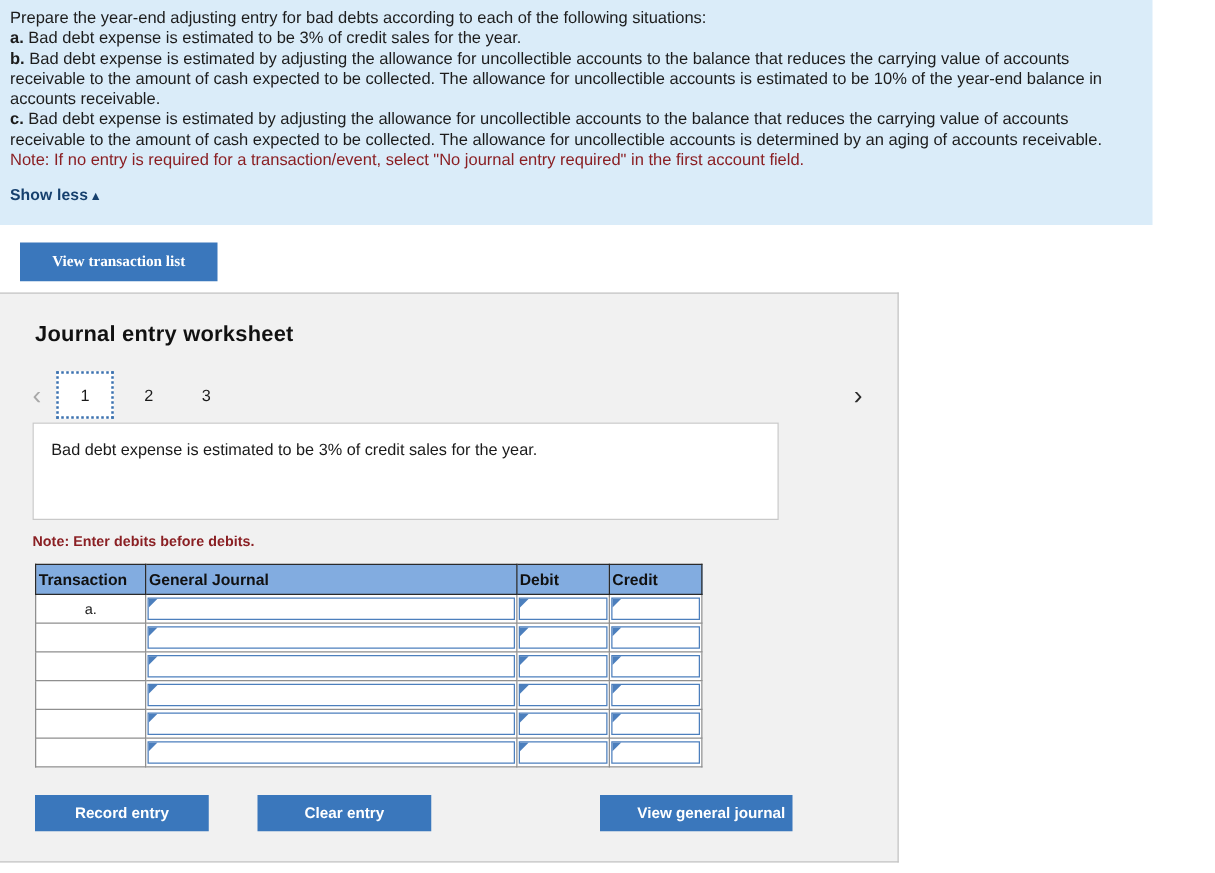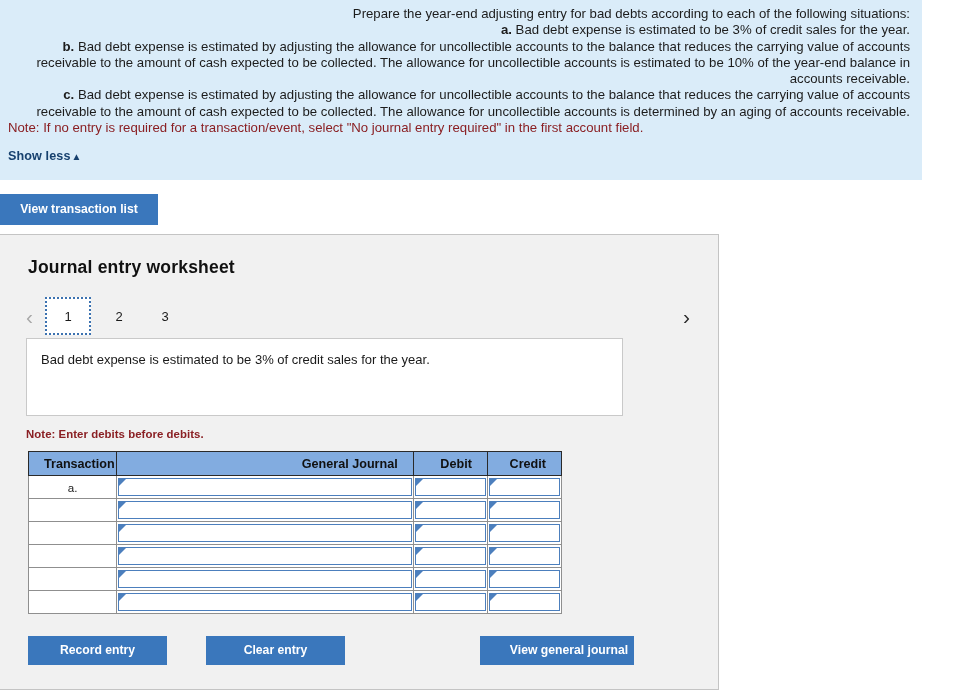--- a/index.html
+++ b/index.html
@@ -26,21 +26,20 @@
     height: 180px;
     background: #daecf9;
     box-sizing: border-box;
     padding: 6px 12px 0 8px;
   }
   .instr-line {
     font-size: 13.2px;
     line-height: 16.3px;
     color: #1c1c1c;
     margin: 0;
-    text-align: right;
   }
   .instr-line b {
     font-weight: bold;
   }
   .instr-note {
     font-size: 13.2px;
     line-height: 16.3px;
     color: #8a1f23;
     margin: 0;
   }
@@ -71,24 +70,25 @@
     font-size: 12.2px;
     border: none;
     text-align: center;
     cursor: pointer;
     font-family: "Liberation Sans", sans-serif;
     line-height: 1;
     padding: 0;
   }
   .btn-view-tx {
     position: absolute;
-    left: 0;
+    left: 16px;
     top: 194px;
     width: 158px;
     height: 31px;
+    font-family: Liberation Serif, serif;
   }
 
   
   .worksheet {
     position: absolute;
     left: 0;
     top: 234px;
     width: 719px;
     height: 456px;
     background: #f1f1f1;
@@ -184,22 +184,22 @@
     table-layout: fixed;
     width: 534px;
   }
   .jtable th {
     background: #82ace0;
     border: 1px solid #2a2a2a;
     font-size: 12.6px;
     font-weight: bold;
     color: #111111;
     height: 21px;
-    padding: 1px 15px;
-    text-align: right;
+    padding: 1px 2px;
+    text-align: left;
   }
   .col-tx    { width: 88px; }
   .col-gj    { width: 296px; }
   .col-deb   { width: 74px; }
   .col-cred  { width: 74px; }
 
   .jtable td {
     border: 1px solid #8f8f8f;
     background: #ffffff;
     height: 22px;

